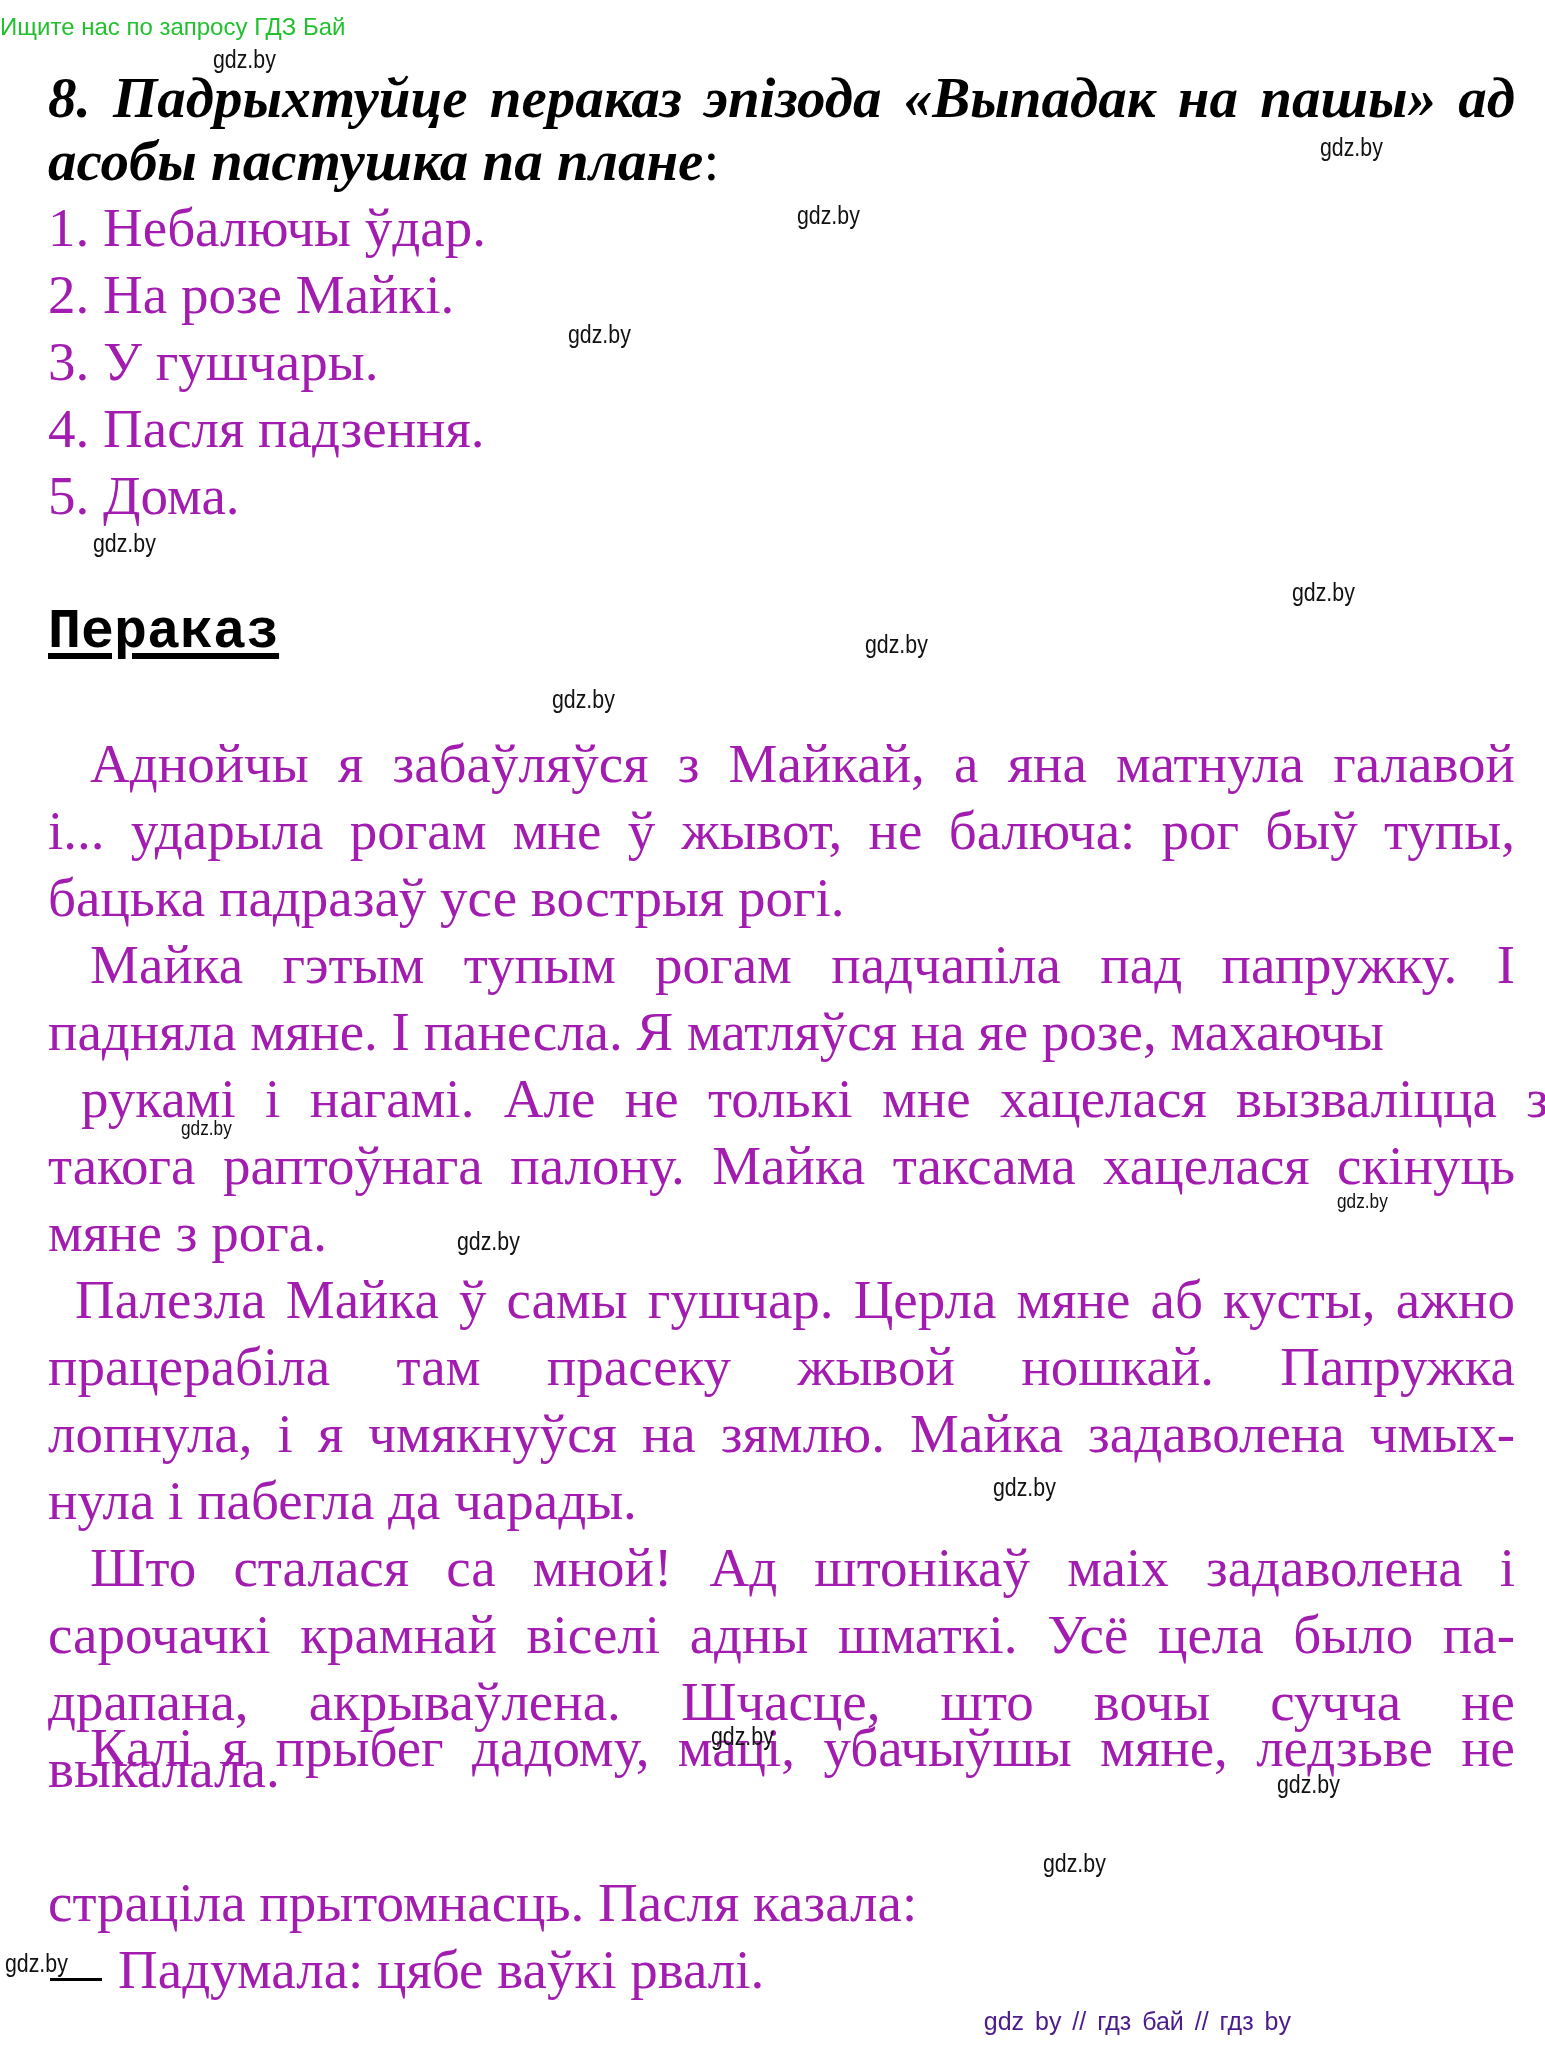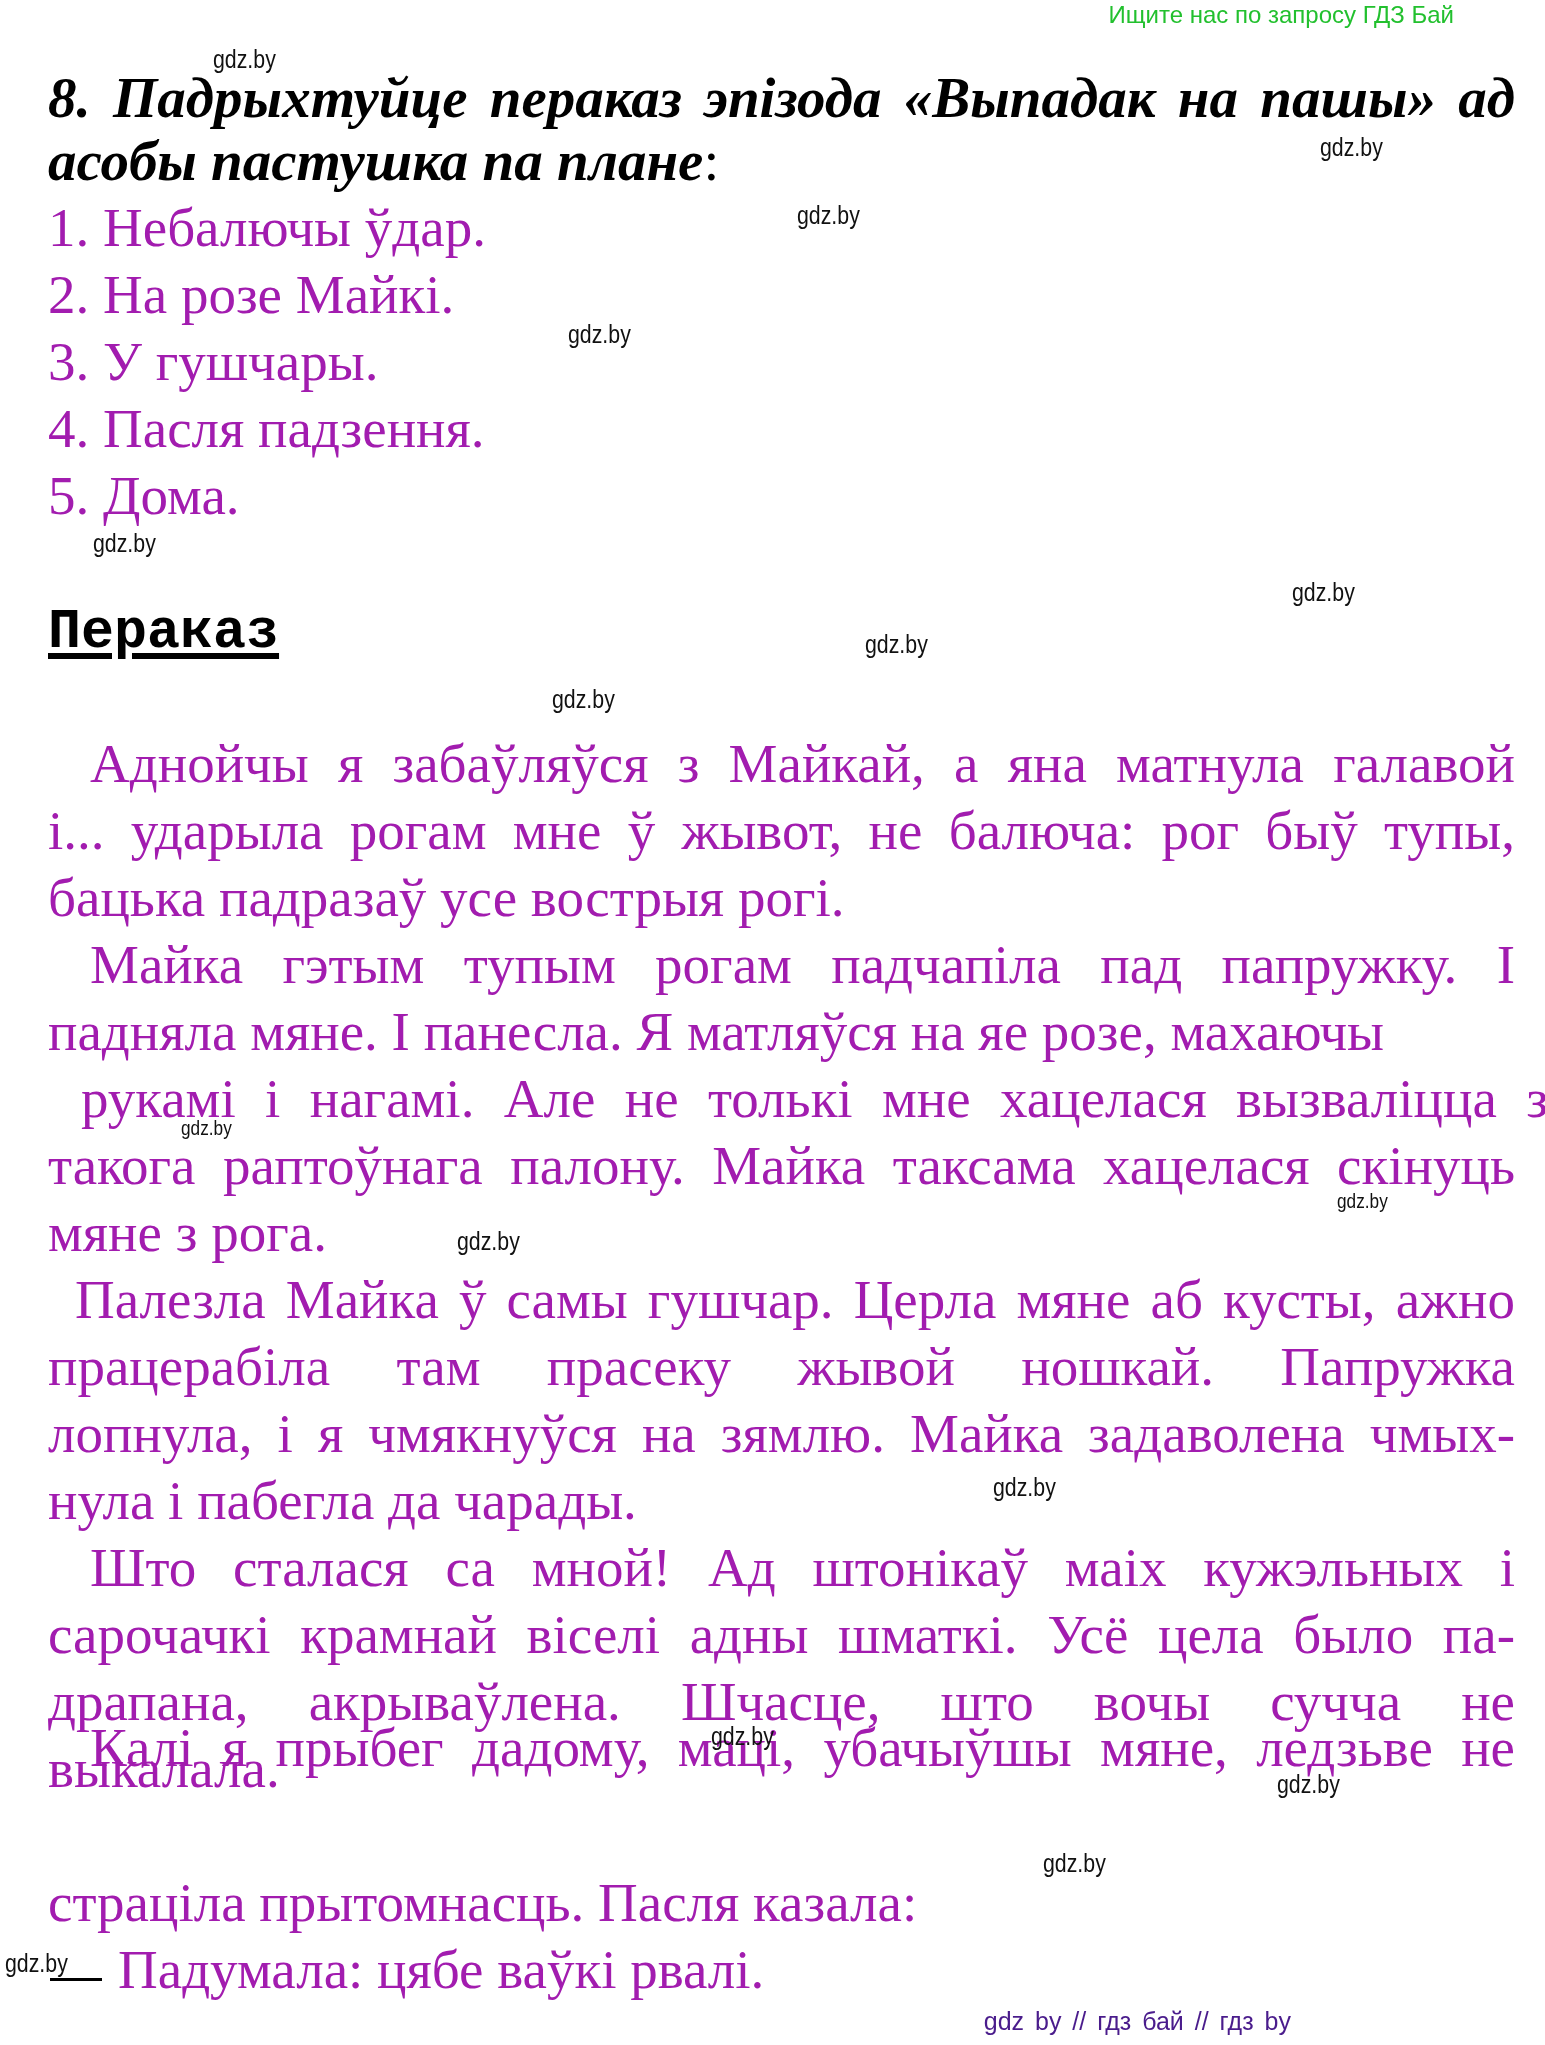--- a/index.html
+++ b/index.html
@@ -1,18 +1,18 @@
 <!DOCTYPE html>
 <html><head>
 <meta charset="utf-8">
 <style>
   html, body { margin: 0; padding: 0; background: #ffffff; }
   body { width: 1545px; height: 2045px; position: relative; overflow: hidden; }
   .abs { position: absolute; white-space: nowrap; }
-  .banner { left: 0; width: 1454px; top: 0px; text-align: right; font-family: "Liberation Sans", sans-serif; font-size: 24px; line-height: 30px; }
+  .banner { left: 0; width: 1454px; top: 12px; text-align: left; font-family: "Liberation Sans", sans-serif; font-size: 24px; line-height: 30px; }
   .footer { left: 0; width: 1291px; top: 2005px; text-align: right; font-family: "Liberation Sans", sans-serif; font-size: 25px; line-height: 32px; word-spacing: 4px; }
   .wm { font-family: "Liberation Sans", sans-serif; font-size: 26px; line-height: 26px; color: #111; transform: scaleX(0.82); transform-origin: left top; }
   .wm.small { font-size: 21px; line-height: 21px; }
   .heading { font-family: "Liberation Serif", serif; font-weight: bold; font-style: italic; font-size: 57px; line-height: 57px; color: #000; }
   .heading .colon { font-weight: normal; font-style: normal; }
   .serif { font-family: "Liberation Serif", serif; font-size: 55px; line-height: 55px; color: #a21caf; }
   .section-title { font-family: Liberation Mono, monospace; font-weight: bold; font-size: 55px; line-height: 55px; text-decoration: underline; text-decoration-thickness: 6px; text-underline-offset: 6px; color: #000; }
   .line { left: 48px; width: 1467px; }
   .just { text-align: justify; text-align-last: justify; }
   .dash { position: absolute; left: 50px; width: 52px; height: 3px; background: #000; }
@@ -38,21 +38,21 @@
 <div class="abs serif line" style="top:870px;">бацька падразаў усе вострыя рогі.</div>
 <div class="abs serif line just" style="top:937px; left:90px; width:1425px;">Майка гэтым тупым рогам падчапіла пад папружку. І</div>
 <div class="abs serif line" style="top:1004px;">падняла мяне. І панесла. Я матляўся на яе розе, махаючы</div>
 <div class="abs serif line just" style="top:1071px;margin-left:33px;">рукамі і нагамі. Але не толькі мне хацелася вызваліцца з</div>
 <div class="abs serif line just" style="top:1138px;">такога раптоўнага палону. Майка таксама хацелася скінуць</div>
 <div class="abs serif line" style="top:1205px;">мяне з рога.</div>
 <div class="abs serif line just" style="top:1272px; left:75px; width:1440px;">Палезла Майка ў самы гушчар. Церла мяне аб кусты, ажно</div>
 <div class="abs serif line just" style="top:1339px;">працерабіла там прасеку жывой ношкай. Папружка</div>
 <div class="abs serif line just" style="top:1406px;">лопнула, і я чмякнуўся на зямлю. Майка задаволена чмых-</div>
 <div class="abs serif line" style="top:1473px;">нула і пабегла да чарады.</div>
-<div class="abs serif line just" style="top:1540px; left:90px; width:1425px;">Што сталася са мной! Ад штонікаў маіх кужэльных і</div>
+<div class="abs serif line just" style="top:1540px; left:90px; width:1425px;">Што сталася са мной! Ад штонікаў маіх задаволена і</div>
 <div class="abs serif line just" style="top:1607px;">сарочачкі крамнай віселі адны шматкі. Усё цела было па-</div>
 <div class="abs serif line just" style="top:1674px;">драпана, акрываўлена. Шчасце, што вочы суччa не</div>
 <div class="abs serif line" style="top:1741px;">выкалала.</div>
 <div class="abs serif line just" style="top:1720px; left:90px; width:1425px;">Калі я прыбег дадому, маці, убачыўшы мяне, ледзьве не</div>
 <div class="abs serif line" style="top:1875px;">страціла прытомнасць. Пасля казала:</div>
 <div class="dash" style="top:1978px;"></div>
 <div class="abs serif" style="top:1942px; left:118px;">Падумала: цябе ваўкі рвалі.</div>
 
 <div class="abs wm" style="left:213px; top:46px;">gdz.by</div>
 <div class="abs wm" style="left:1320px; top:134px;">gdz.by</div>

